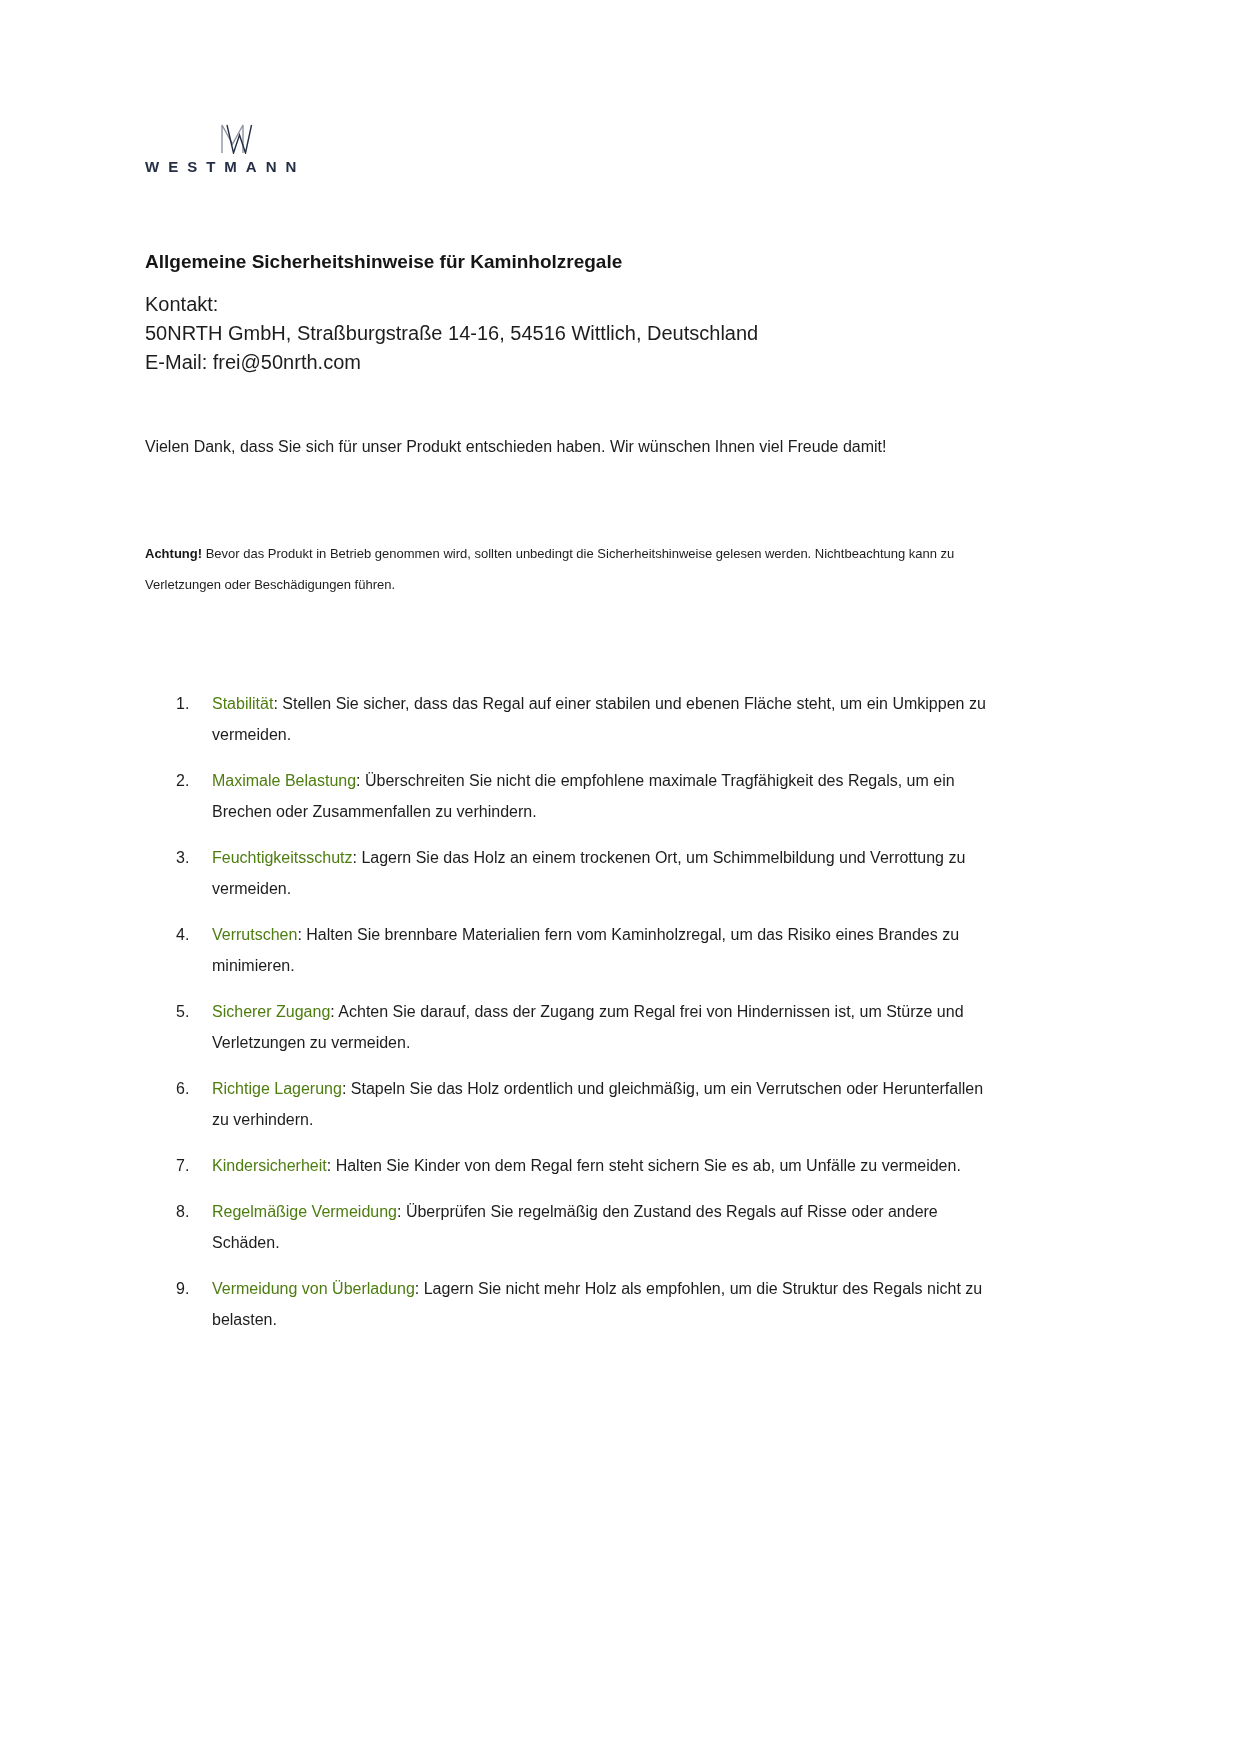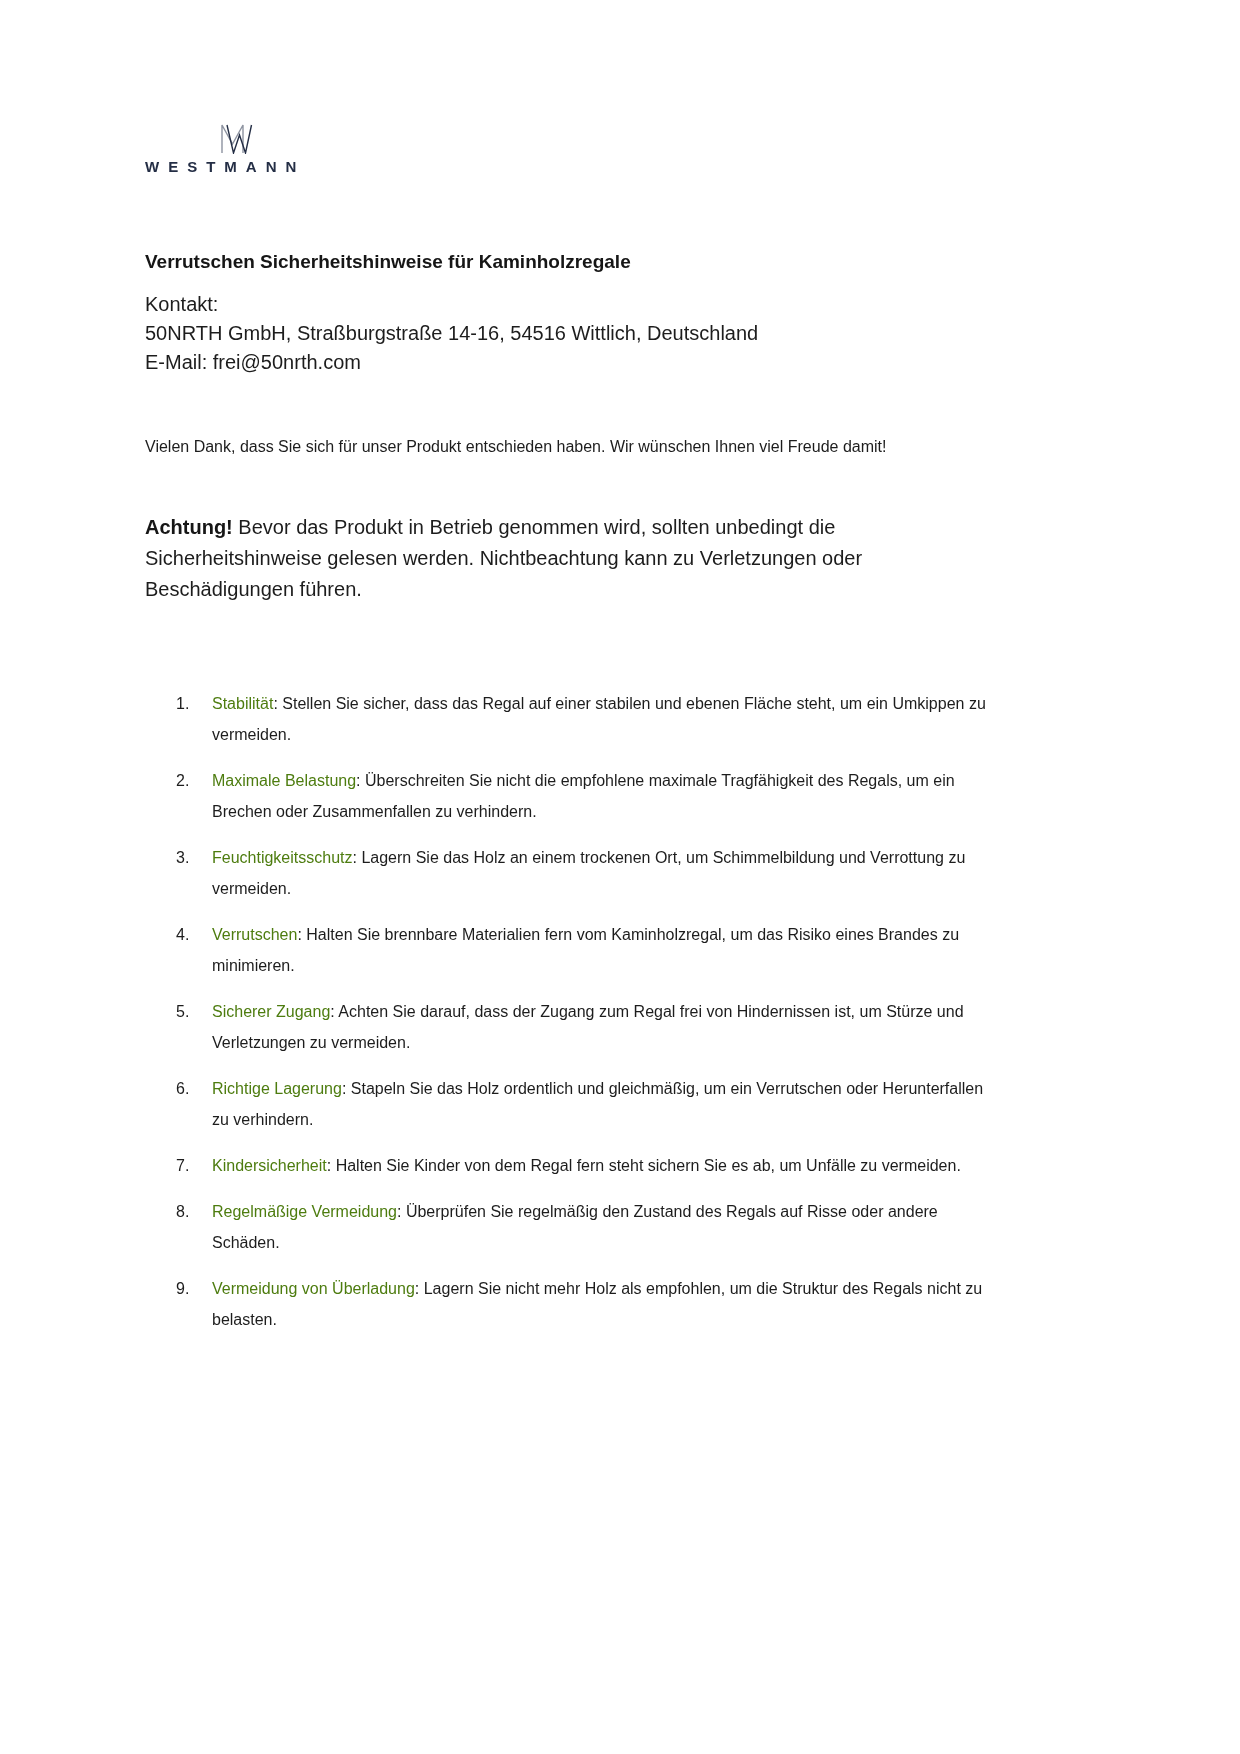--- a/index.html
+++ b/index.html
@@ -36,21 +36,21 @@
     font-weight: 700;
     color: #161616;
     width: 900px;
   }
 
   
   #contact { top: 290px; font-size: 20px; line-height: 29px; width: 842px; }
 
   
   #intro   { top: 431px; width: 842px; font-size: 16px; line-height: 31px; }
-  #warning { top: 512px; width: 842px; font-size: 20px; line-height: 31px; }
+  #warning { top: 538px; width: 842px; font-size: 13px; line-height: 31px; }
   #warning b { font-weight: 700; color: #161616; }
 
   
   #list { top: 688px; width: 846px; list-style: none; }
   #list li {
     position: relative;
     padding-left: 67px;
     font-size: 16px;
     line-height: 31px;
     margin-bottom: 15px;
@@ -64,21 +64,21 @@
 <div class="page">
 
   <header class="abs" id="logo">
     <svg width="38" height="36" viewBox="0 0 36 36" aria-hidden="true">
       <polyline points="6,35 6,7 16.5,26 27,7 27,35" fill="none" stroke="#8d93a0" stroke-width="1.4"></polyline>
       <polyline points="11,7 17.5,35 23.5,17 29.5,35 35.5,7" fill="none" stroke="#242e45" stroke-width="1.4"></polyline>
     </svg>
     <div class="brand">WESTMANN</div>
   </header>
 
-  <h1 class="abs" id="title">Verrutschen Sicherheitshinweise für Kaminholzregale</h1>
+  <h1 class="abs" id="title">Allgemeine Sicherheitshinweise für Kaminholzregale</h1>
 
   <section class="abs" id="contact">
     <div>Kontakt:</div>
     <div>50NRTH GmbH, Straßburgstraße 14-16, 54516 Wittlich, Deutschland</div>
     <div>E-Mail: frei@50nrth.com</div>
   </section>
 
   <p class="abs" id="intro">Vielen Dank, dass Sie sich für unser Produkt entschieden haben. Wir wünschen Ihnen viel Freude damit!</p>
 
   <p class="abs" id="warning"><b>Achtung!</b><span> Bevor das Produkt in Betrieb genommen wird, sollten unbedingt die Sicherheitshinweise gelesen werden. Nichtbeachtung kann zu Verletzungen oder Beschädigungen führen.</span></p>

